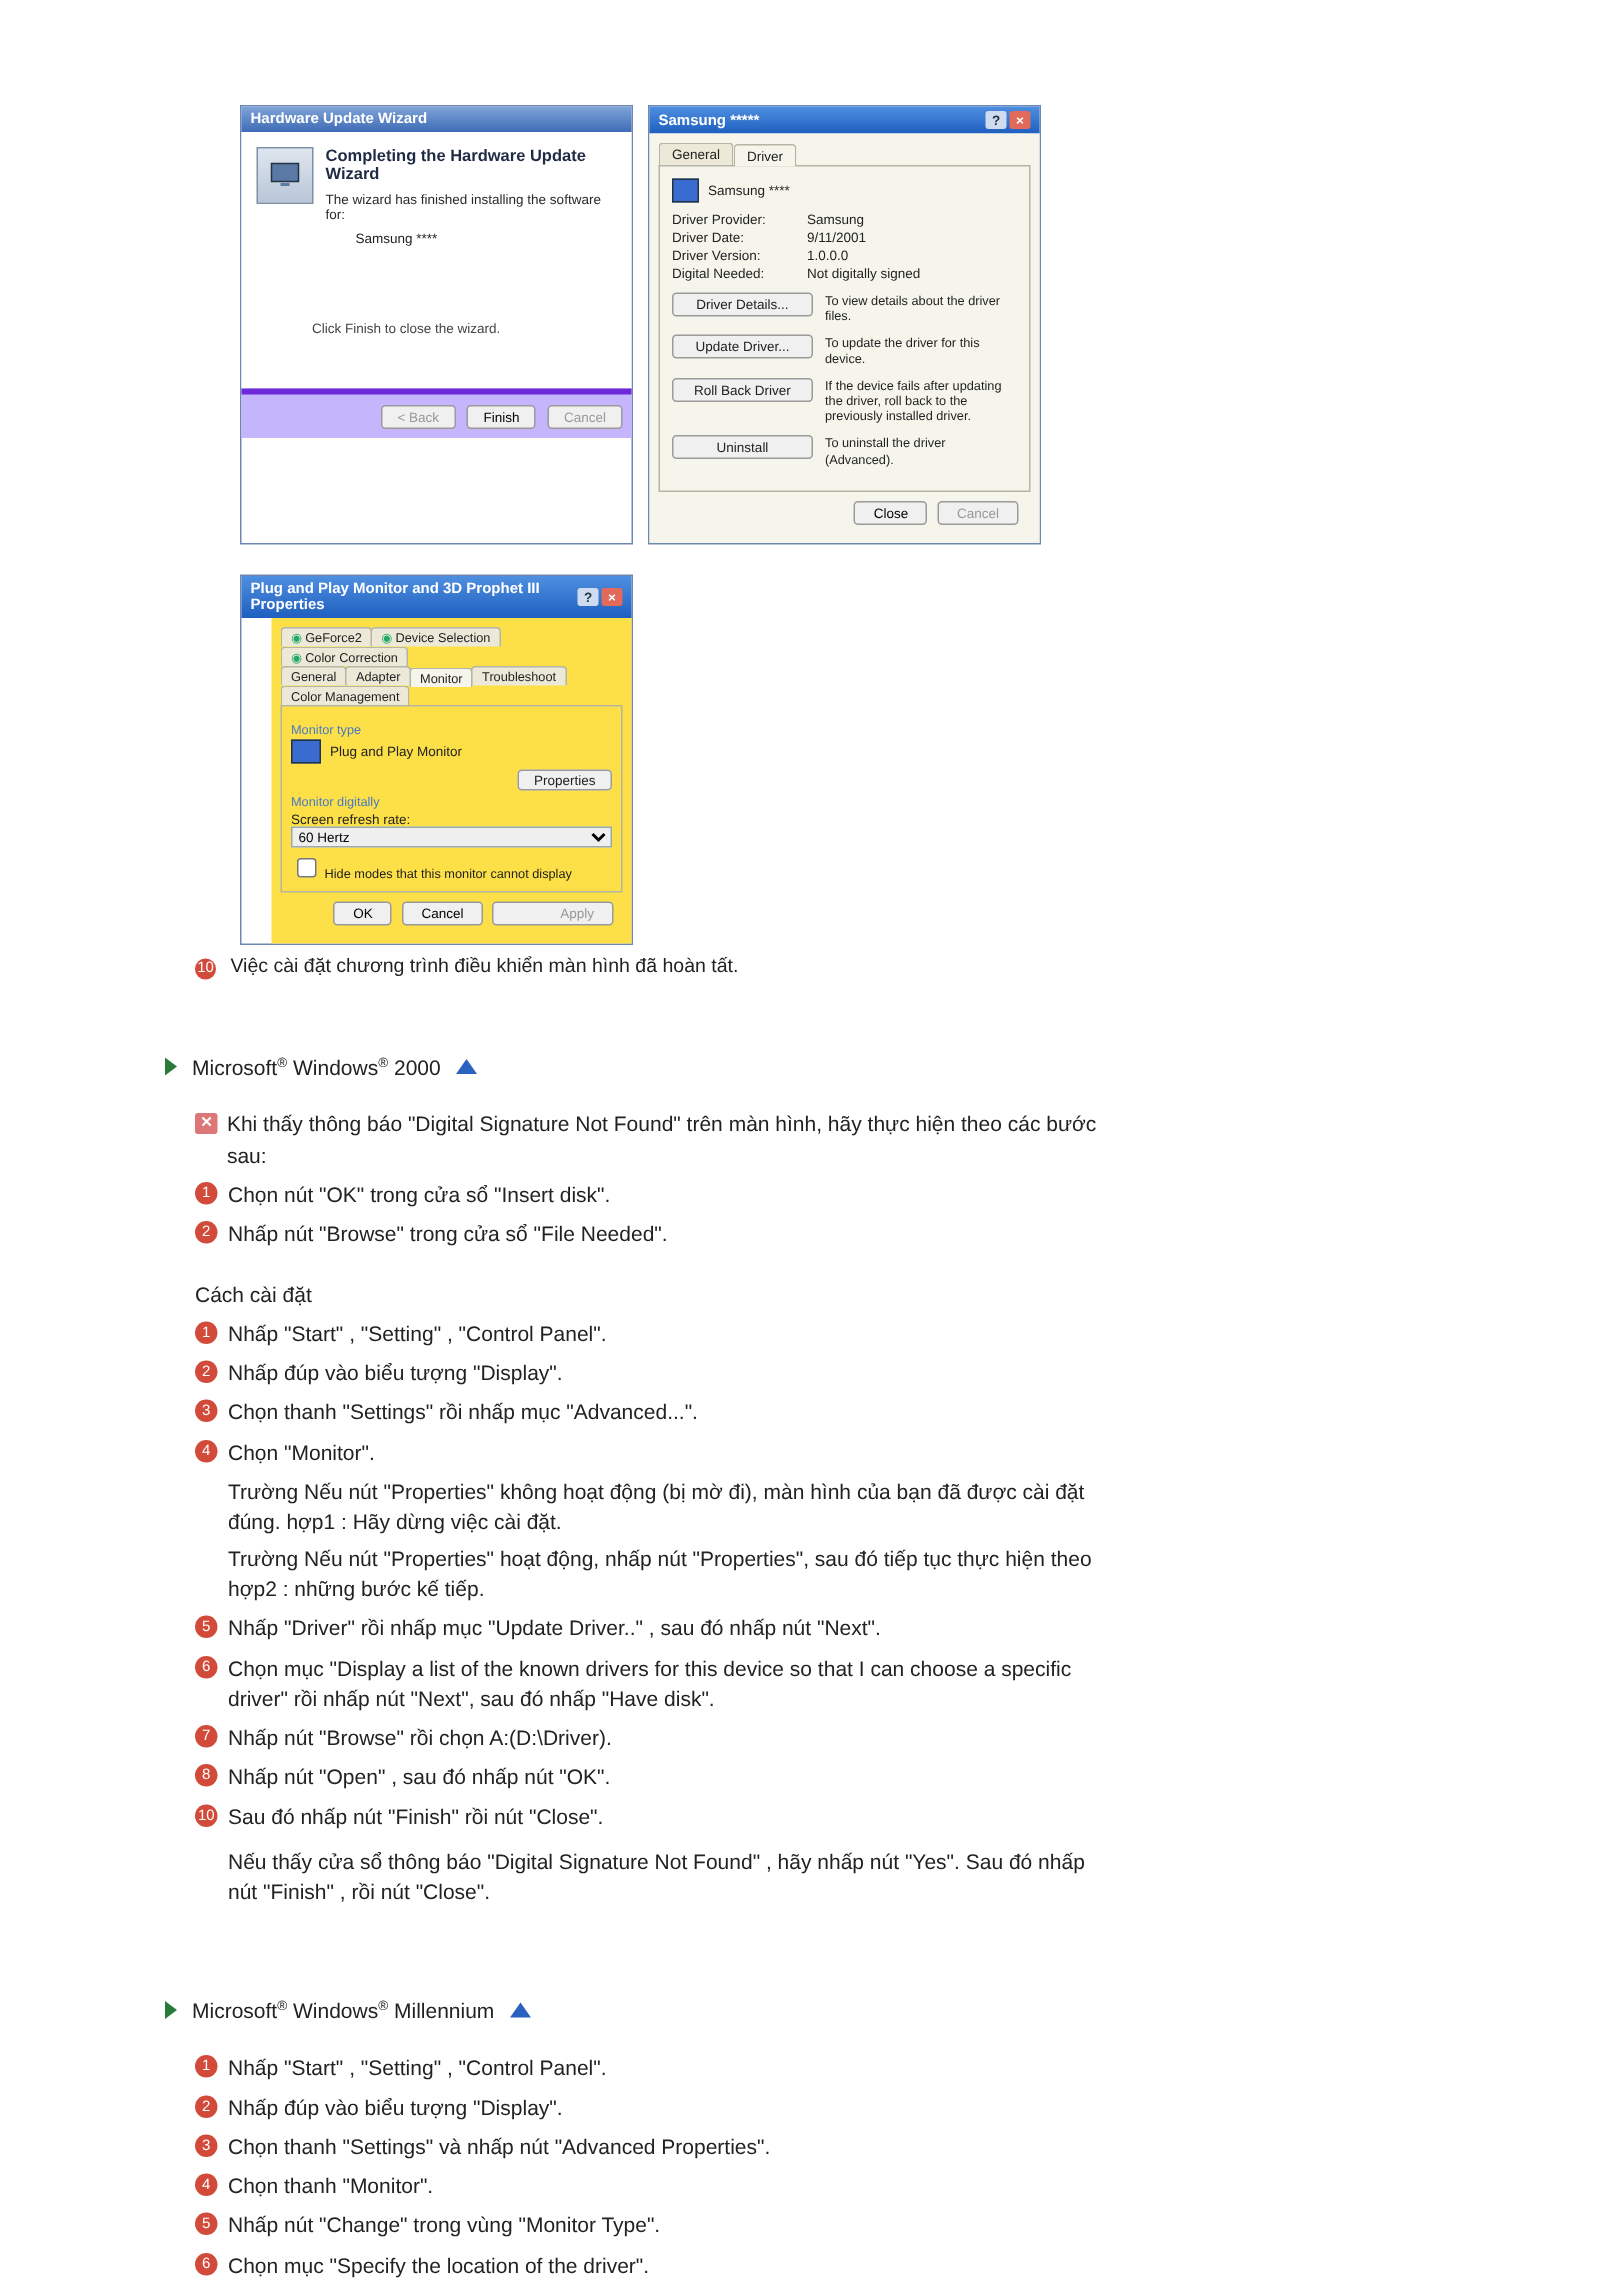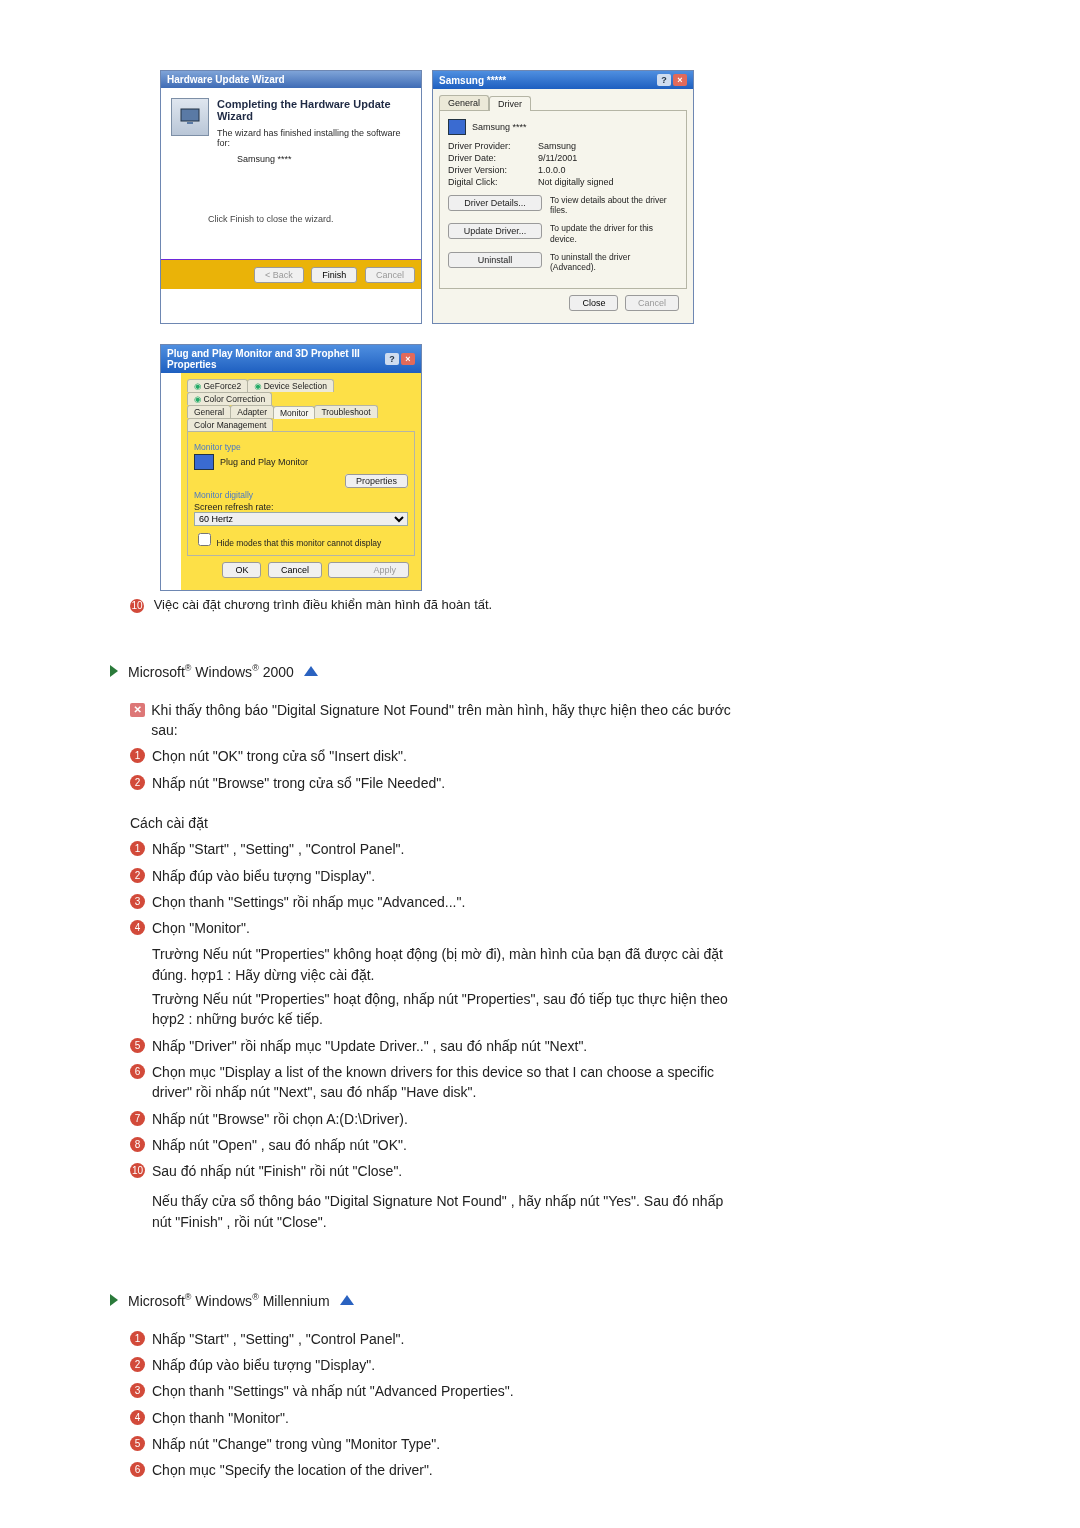--- a/index.html
+++ b/index.html
@@ -55,22 +55,22 @@
     margin-top: 6px;
     margin-left: 20px;
   }
   .wiz .finish-note {
     font-size: 9px;
     color: #444;
     margin-top: 50px;
     margin-left: 37px;
   }
   .wiz .btnbar {
-    background: #eab308;
-    border-top: 1px solid #6d28d9;
+    background: #c4b5fd;
+    border-top: 4px solid #6d28d9;
     padding: 6px;
     text-align: right;
   }
   .wiz .btnbar button {
     font-size: 9px;
     padding: 2px 10px;
     margin-left: 4px;
     border: 1px solid #9a9a9a;
     background: #f0f0f0;
     border-radius: 3px;
@@ -348,31 +348,35 @@
             </div>
           <div class="row">
               <span class="k">Driver Date:</span>
               <span>9/11/2001</span>
             </div>
           <div class="row">
               <span class="k">Driver Version:</span>
               <span>1.0.0.0</span>
             </div>
           <div class="row">
-              <span class="k">Digital Click:</span>
+              <span class="k">Digital Needed:</span>
               <span>Not digitally signed</span>
             </div>
 
           <div class="action">
             <span class="btn">Driver Details...</span>
             <span class="desc">To view details about the driver files.</span>
           </div>
           <div class="action">
             <span class="btn">Update Driver...</span>
             <span class="desc">To update the driver for this device.</span>
+          </div>
+          <div class="action">
+            <span class="btn">Roll Back Driver</span>
+            <span class="desc">If the device fails after updating the driver, roll back to the previously installed driver.</span>
           </div>
           <div class="action">
             <span class="btn">Uninstall</span>
             <span class="desc">To uninstall the driver (Advanced).</span>
           </div>
         </div>
         <div class="btnbar">
           <button>Close</button>
           <button disabled="">Cancel</button>
         </div>

